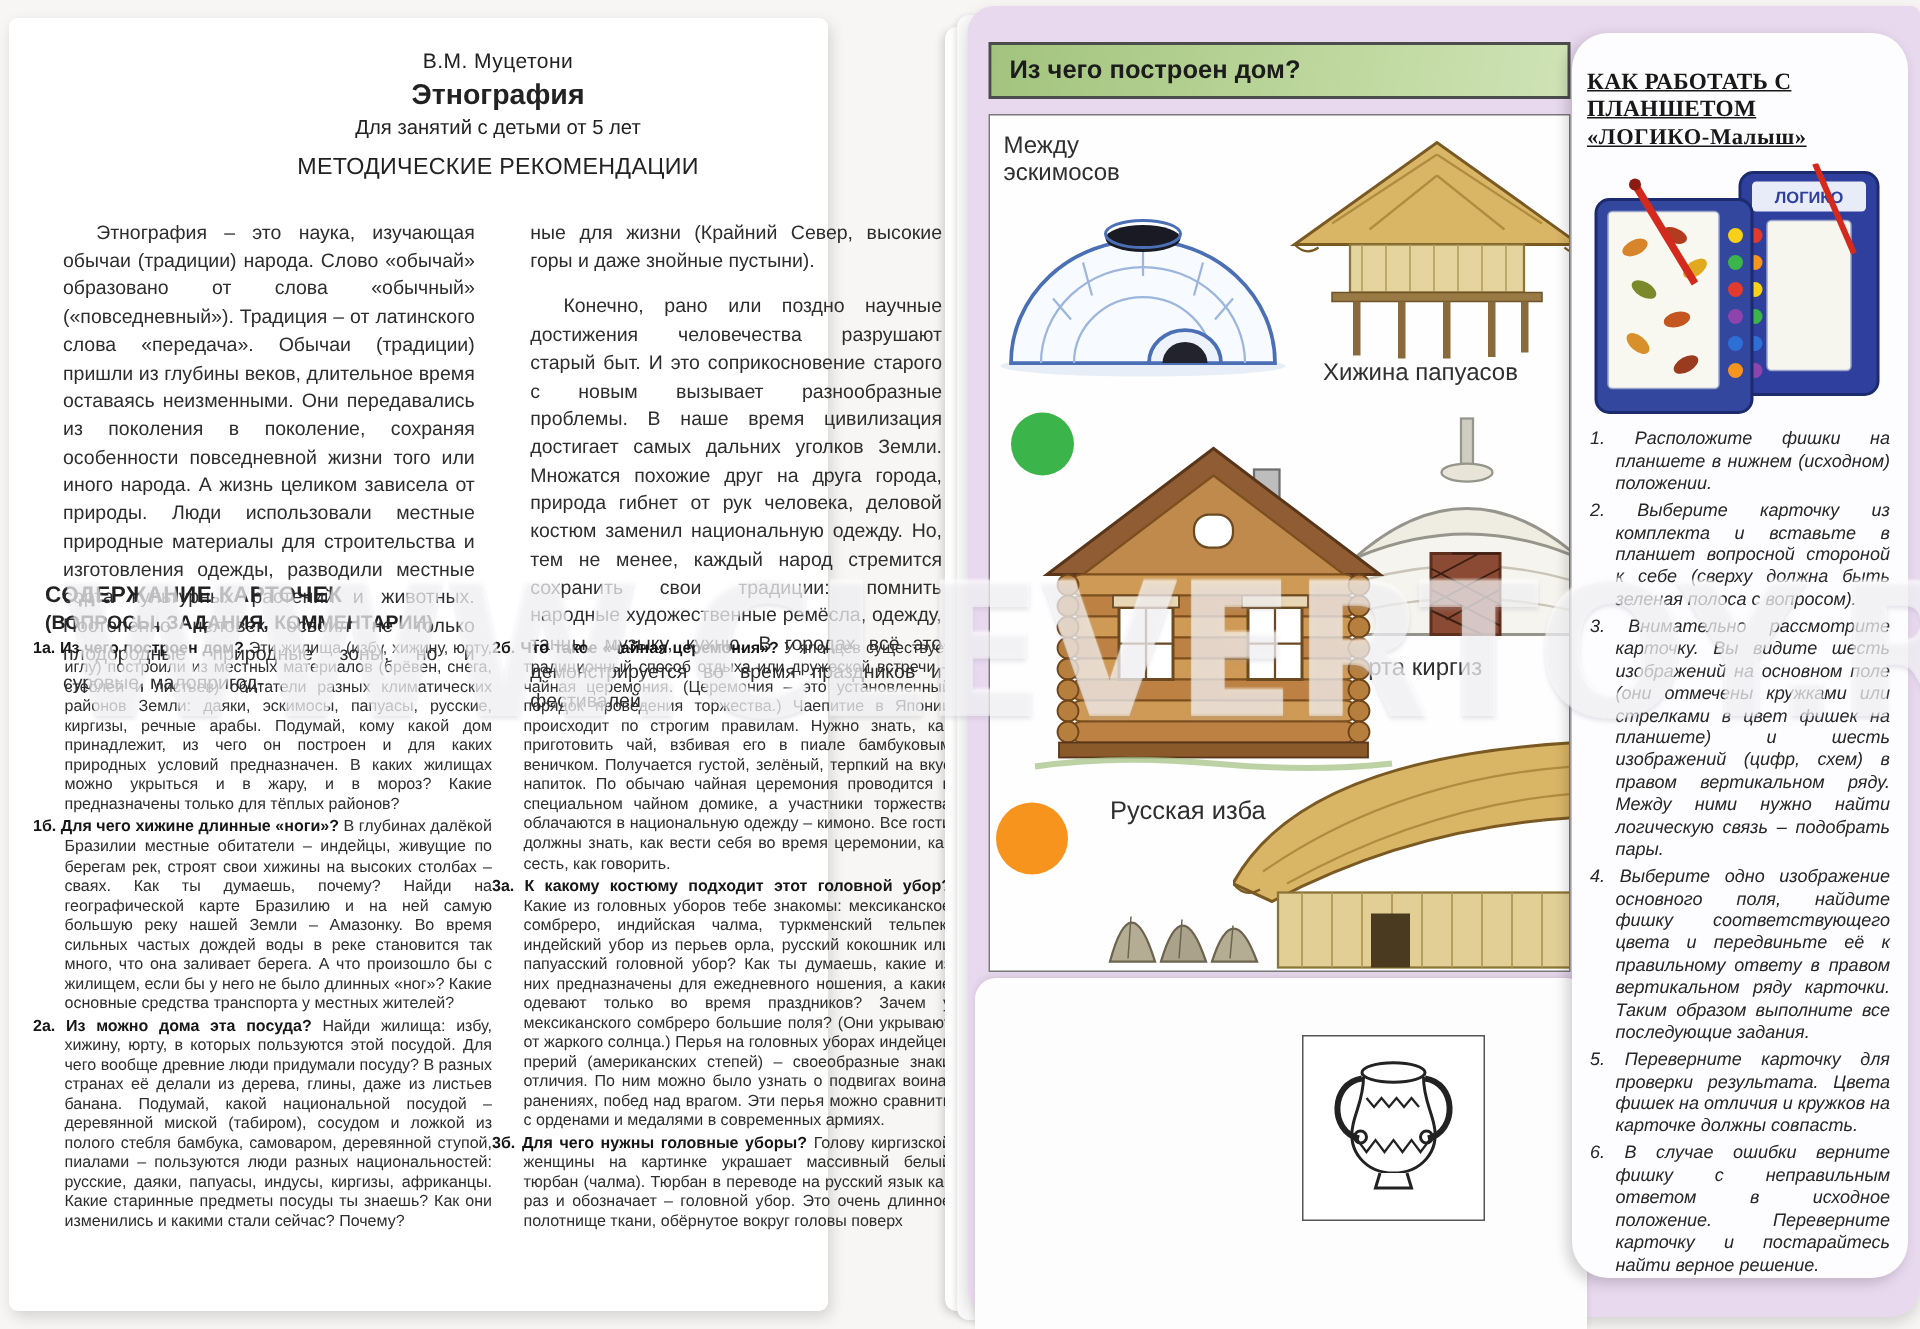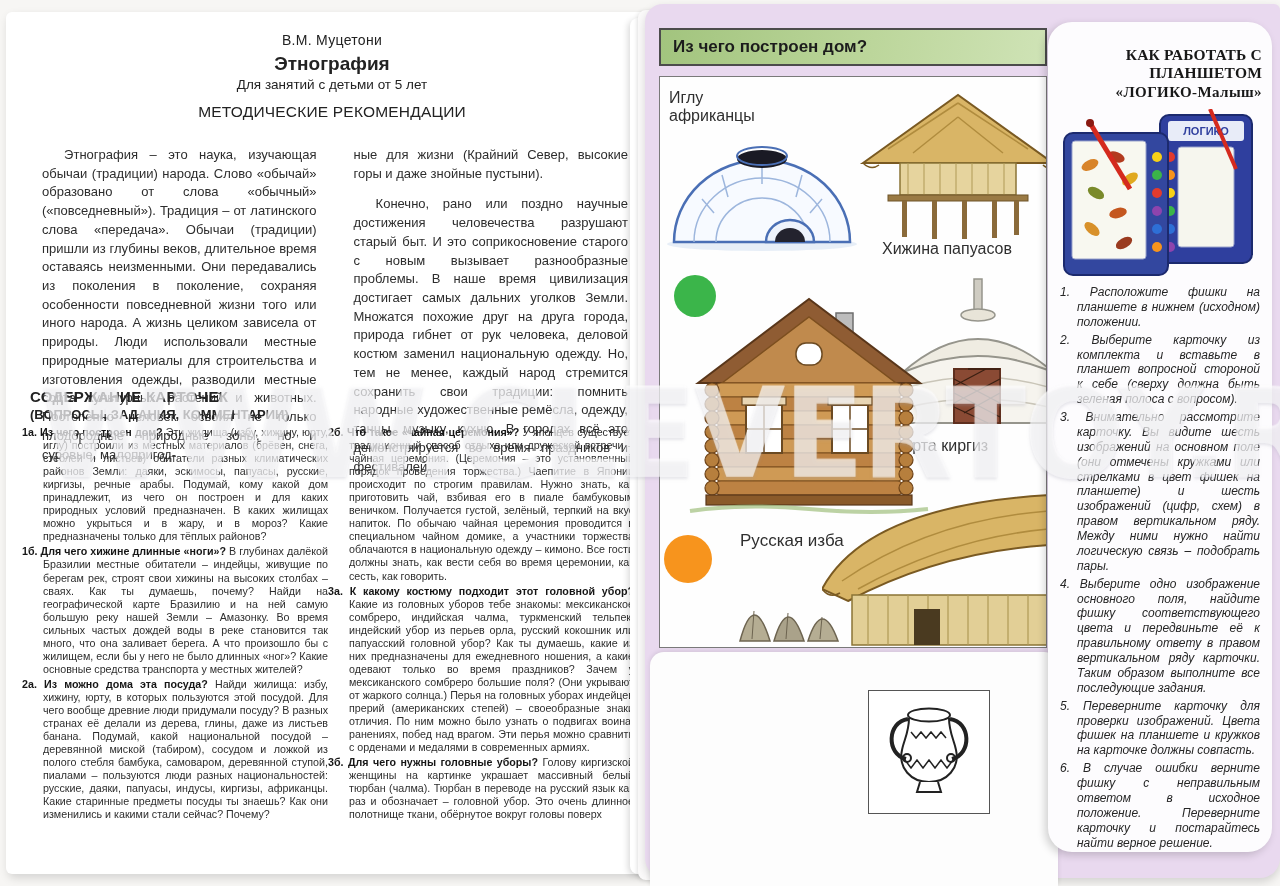--- a/index.html
+++ b/index.html
@@ -1,20 +1,20 @@
 <!DOCTYPE html>
 <html lang="ru"><head>
 <meta charset="utf-8">
 <style>
   html,body{margin:0;padding:0;}
   body{width:1280px;height:886px;background:#f7f6f4;font-family:"Liberation Sans",sans-serif;overflow:hidden;position:relative;}
   .stage{position:absolute;inset:0;}
 
   
-  .left-page{position:absolute;left:6px;top:12px;width:654px;height:862px;background:#ffffff;
+  .left-page{position:absolute;left:6px;top:12px;width:546px;height:862px;background:#ffffff;
     border-radius:6px;box-shadow:2px 4px 10px rgba(0,0,0,.14);}
   .lp-header{position:absolute;left:26px;top:20px;width:600px;text-align:center;color:#222;}
   .lp-author{font-size:14px;letter-spacing:.3px;}
   .lp-title{font-size:19px;font-weight:bold;margin-top:5px;}
   .lp-subtitle{font-size:13.5px;margin-top:2px;}
   .lp-section{font-size:15.5px;font-weight:normal;margin-top:11px;letter-spacing:.2px;}
   .intro{position:absolute;left:24px;top:122px;width:610px;display:flex;gap:13px;
     font-size:13px;line-height:1.44;text-align:justify;color:#2d2d2d;}
   .intro .col{flex:1;}
   .intro p{margin:12px;}
@@ -49,22 +49,22 @@
   .illus{position:absolute;}
 
   .card-bottom{position:absolute;left:650px;top:652px;width:408px;height:234px;background:#fdfdfd;
     border-radius:14px 14px 0 0;box-shadow:0 -1px 5px rgba(0,0,0,.10);}
   .vase-box{position:absolute;left:218px;top:38px;width:122px;height:124px;border:1.5px solid #555;
     box-sizing:border-box;background:#fff;display:flex;align-items:center;justify-content:center;}
 
   
   .sidebar{position:absolute;left:1048px;top:22px;width:224px;height:830px;background:#fdfcfe;
     border-radius:24px;box-shadow:-3px 3px 9px rgba(0,0,0,.18);overflow:hidden;}
-  .sb-title{margin:24px 10px 0 10px;text-align:right;color:#181818;
-    font-family:"Liberation Serif",serif;}
+  .sb-title{margin:24px 10px 0 10px;text-align:left;color:#181818;
+    font-family:"Liberation Serif",serif;text-decoration:underline;}
   .sb-t1{font-size:15.5px;font-weight:bold;letter-spacing:.2px;}
   .sb-t2{font-size:15px;font-weight:bold;margin-top:2px;letter-spacing:.4px;}
   .sb-photo{margin:8px auto 4px auto;width:200px;height:172px;position:relative;}
   .sb-steps{margin:4px 12px 0 12px;font-size:12px;line-height:1.24;color:#262626;text-align:justify;}
   .step{padding-left:17px;text-indent:-17px;margin-bottom:3px;font-style:italic;}
   .step .n{font-weight:normal;}
 
   
   .watermark{position:absolute;left:40px;top:365px;width:1030px;font-size:118px;font-weight:bold;
     color:rgba(255,255,255,.48);letter-spacing:-2px;white-space:nowrap;z-index:40;pointer-events:none;
@@ -134,21 +134,21 @@
   <div class="page-stack"></div>
   <div class="page-stack2"></div>
   <div class="right-page"></div>
 
   <div class="card-question">
     <span>Из чего построен дом?</span>
   </div>
 
   <div class="card-main">
 
-    <div class="dw-label wrap" style="left:9px;top:12px;width:120px;">Иглу африканцы</div>
+    <div class="dw-label wrap" style="left:9px;top:12px;width:120px;">Между эскимосов</div>
     <div class="dw-label" style="left:222px;top:163px;">Хижина папуасов</div>
     <div class="dw-label" style="left:236px;top:360px;">Юрта киргиз</div>
     <div class="dw-label" style="left:80px;top:454px;font-size:17px;">Русская изба</div>
 
     <div class="marker green" style="background-color: rgb(59, 181, 74);"></div>
     <div class="marker orange" style="background-color: rgb(247, 148, 29);"></div>
 
     <svg class="illus" style="left:2px;top:52px;" width="200" height="135" viewBox="0 0 200 135">
       <ellipse cx="100" cy="115" rx="95" ry="7" fill="#dde7f3" opacity="0.7"></ellipse>
       <path d="M12 113 A 88 82 0 0 1 188 113 Z" fill="#f7faff" stroke="#4a6fb5" stroke-width="2.5"></path>
@@ -304,20 +304,20 @@
         <line x1="30" y1="14" x2="70" y2="80" stroke="#d42a1e" stroke-width="5"></line>
         <circle cx="30" cy="14" r="4" fill="#8a1a12"></circle>
       </svg>
     </div>
 
     <div class="sb-steps">
       <div class="step"><span class="n">1.</span>&nbsp;<span>Расположите фишки на планшете в нижнем (исходном) положении.</span></div>
       <div class="step"><span class="n">2.</span>&nbsp;<span>Выберите карточку из комплекта и вставьте в планшет вопросной стороной к себе (сверху должна быть зеленая полоса с вопросом).</span></div>
       <div class="step"><span class="n">3.</span>&nbsp;<span>Внимательно рассмотрите карточку. Вы видите шесть изображений на основном поле (они отмечены кружками или стрелками в цвет фишек на планшете) и шесть изображений (цифр, схем) в правом вертикальном ряду. Между ними нужно найти логическую связь – подобрать пары.</span></div>
       <div class="step"><span class="n">4.</span>&nbsp;<span>Выберите одно изображение основного поля, найдите фишку соответствующего цвета и передвиньте её к правильному ответу в правом вертикальном ряду карточки. Таким образом выполните все последующие задания.</span></div>
-      <div class="step"><span class="n">5.</span>&nbsp;<span>Переверните карточку для проверки изображений. Цвета фишек на планшете и кружков на карточке должны совпасть.</span></div>
+      <div class="step"><span class="n">5.</span>&nbsp;<span>Переверните карточку для проверки результата. Цвета фишек на отличия и кружков на карточке должны совпасть.</span></div>
       <div class="step"><span class="n">6.</span>&nbsp;<span>В случае ошибки верните фишку с неправильным ответом в исходное положение. Переверните карточку и постарайтесь найти верное решение.</span></div>
 
     </div>
   </div>
 
   <div class="watermark">WWW.CLEVERTOY.RU</div>
 </div>
 
 </body></html>

